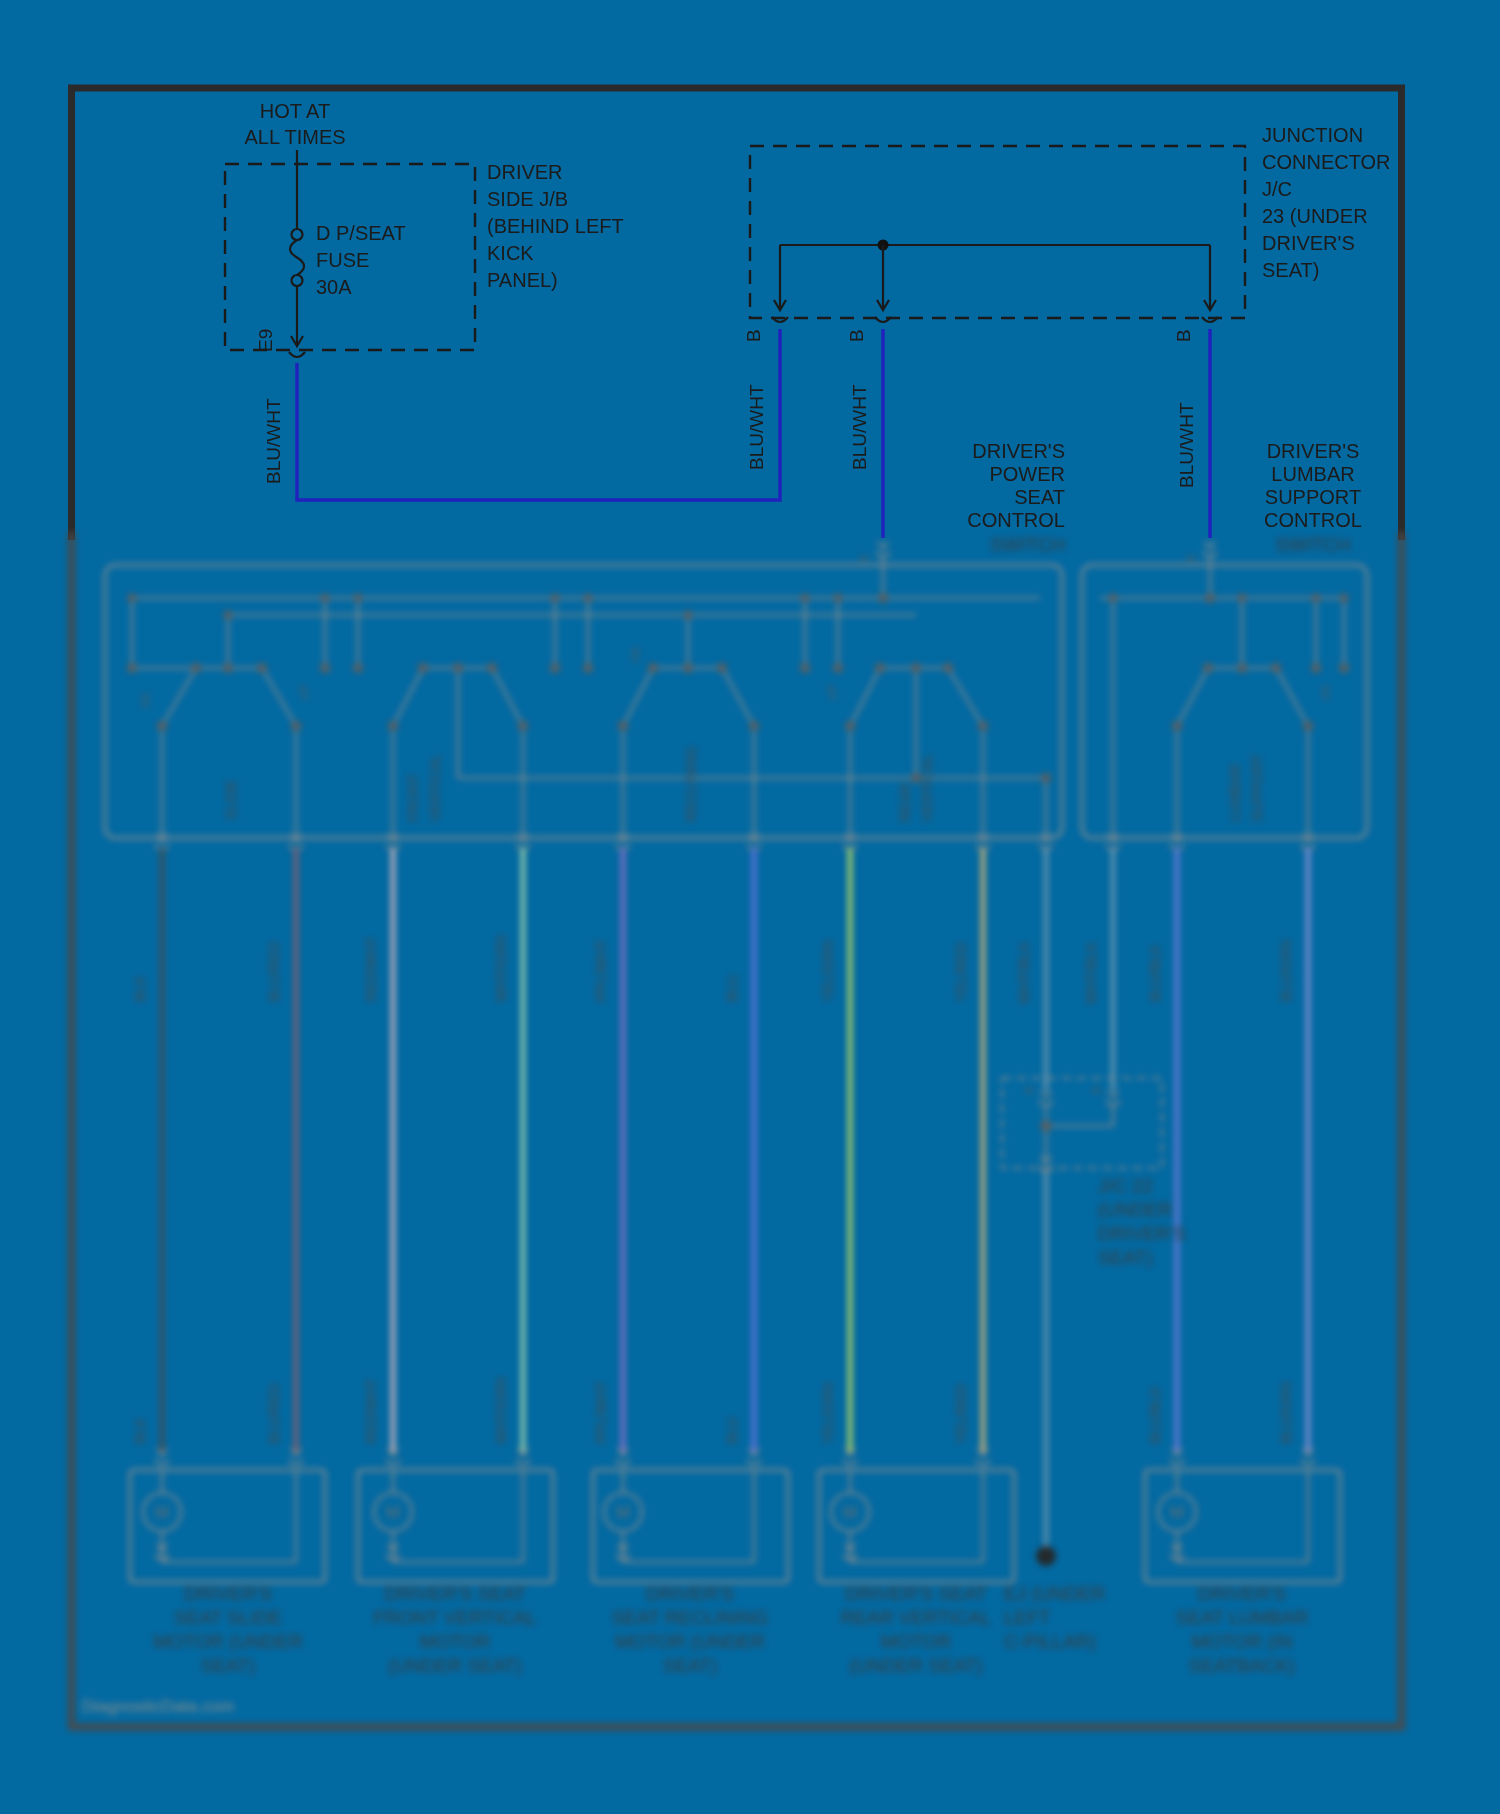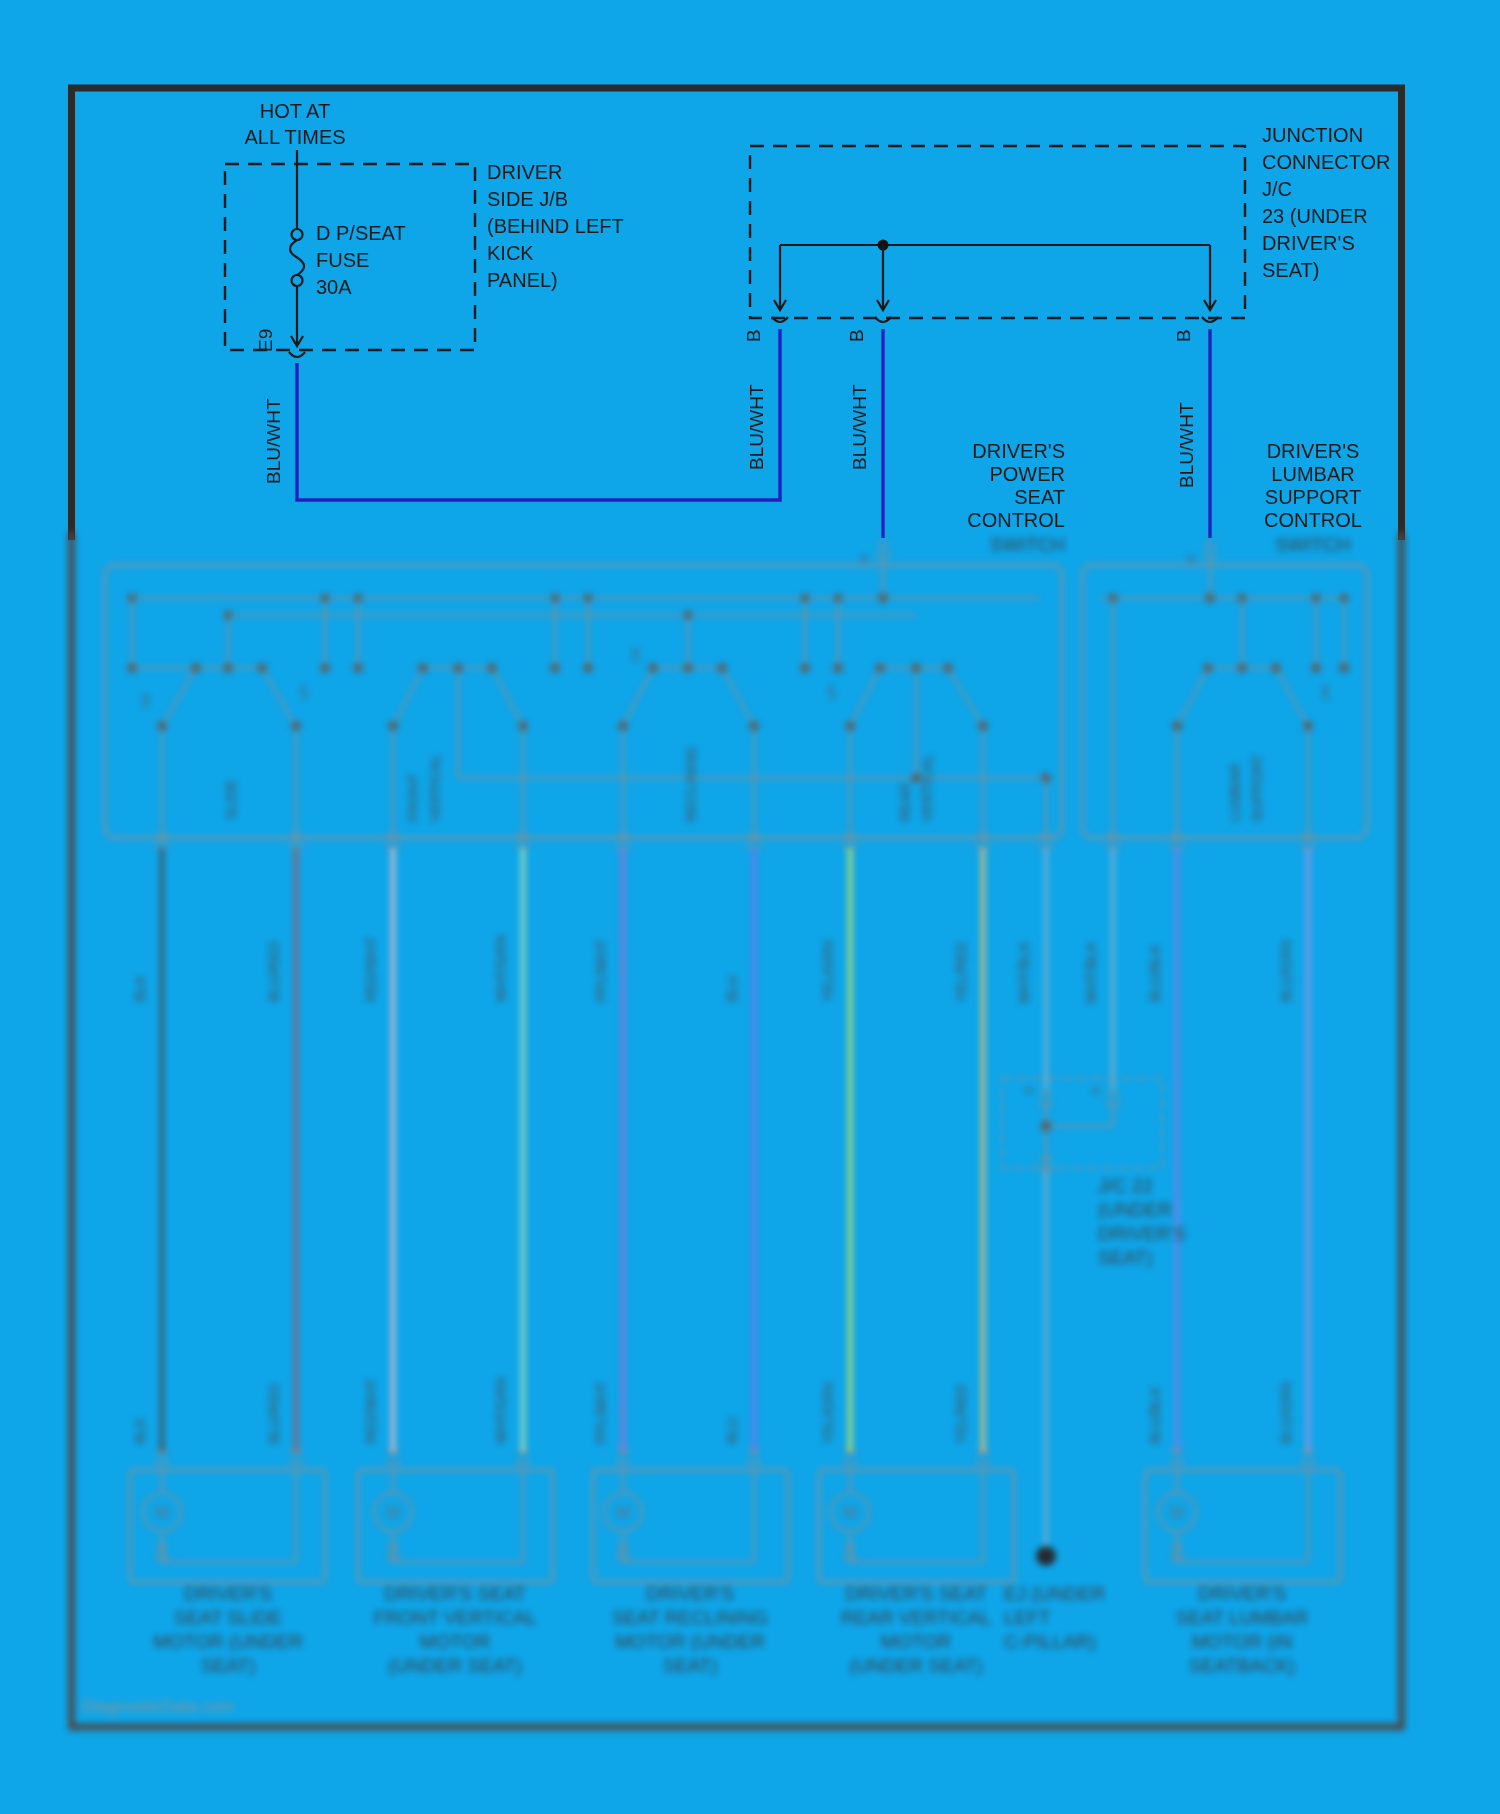--- a/index.html
+++ b/index.html
@@ -1,16 +1,16 @@
 <!DOCTYPE html>
 <html><head>
 <meta charset="utf-8">
 <style>
   html,body{margin:0;padding:0;background:#ffffff;}
-  #stage{position:relative;width:1500px;height:1814px;background:#0ea5e9;overflow:hidden;}
+  #stage{position:relative;width:1500px;height:1814px;background:#0369a1;overflow:hidden;}
   svg{position:absolute;left:0;top:0;}
   text{font-family:"Liberation Sans",sans-serif;}
   .t  {fill:#1b1b1b;font-size:20px;}
   .tm {text-anchor:middle;}
   .te {text-anchor:end;}
   .r  {fill:#1b1b1b;font-size:19px;}
   .bt {fill:#3c3c3c;font-size:19px;}
   .btm{text-anchor:middle;}
   .sl {fill:#4a4a4a;font-size:14px;}
   .pin{fill:#5a5a5a;font-size:11px;}

